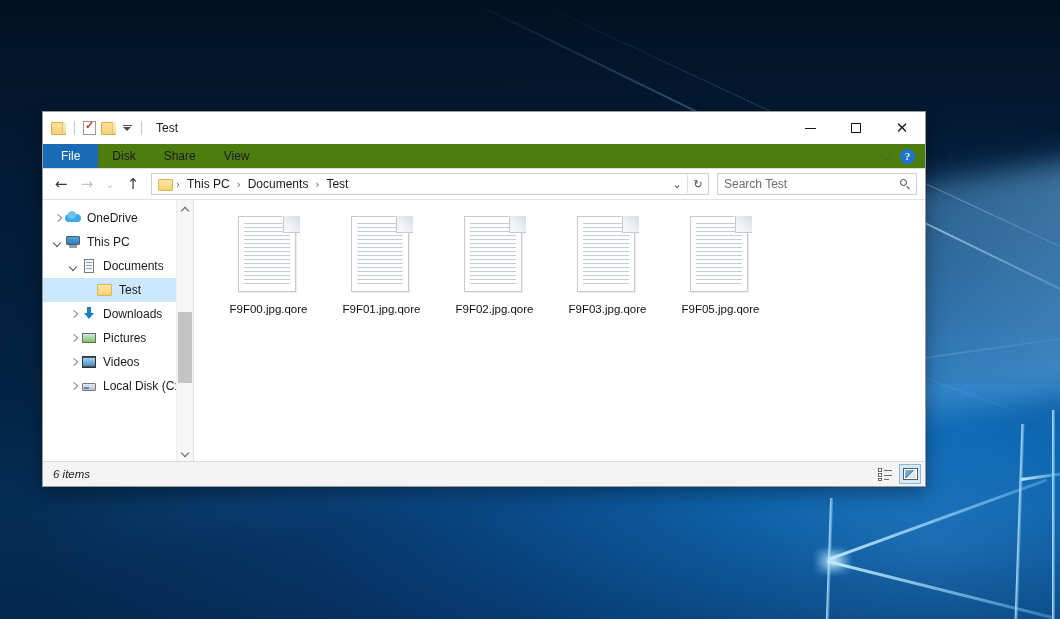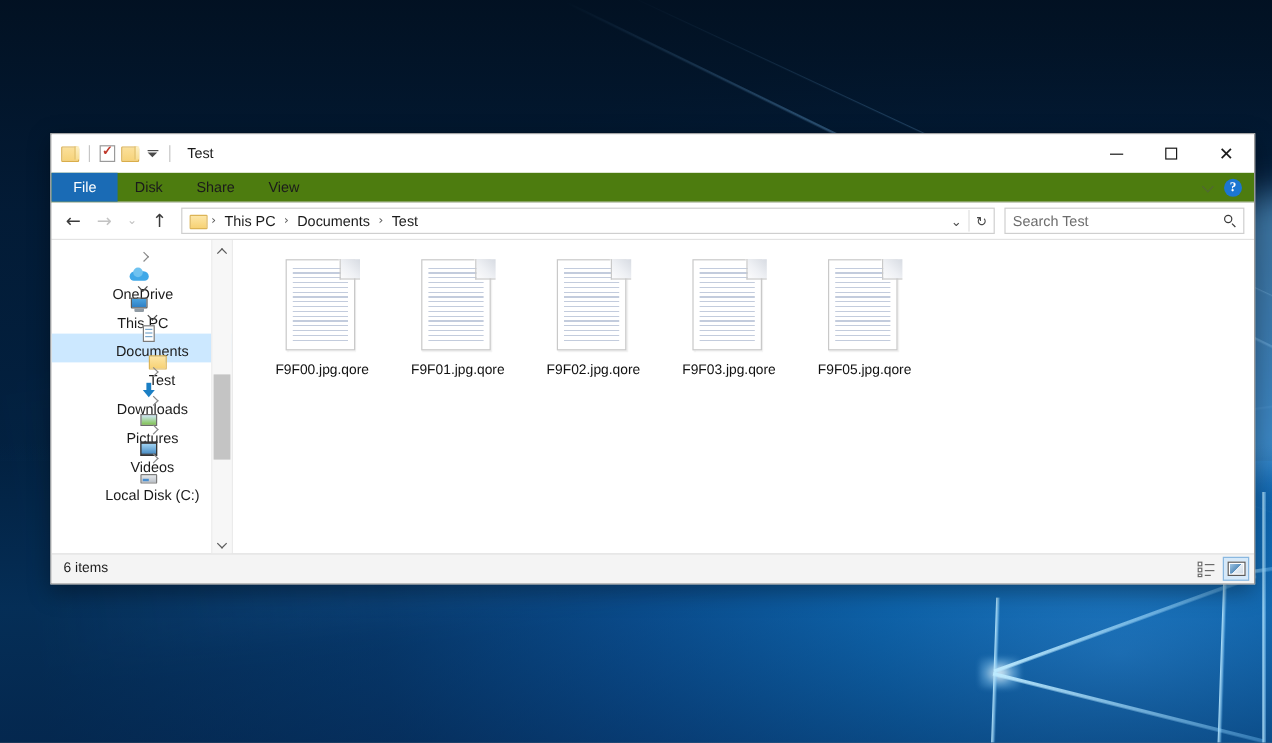--- a/index.html
+++ b/index.html
@@ -67,21 +67,21 @@
   .ray-core {
     position: absolute; left: 816px; top: 548px; width: 34px; height: 26px;
     background: radial-gradient(ellipse at center, rgba(235,250,255,0.95) 0%, rgba(150,215,255,0.35) 55%, rgba(120,200,255,0) 100%);
     filter: blur(2px);
   }
 
   
   #explorer {
     position: absolute;
     left: 42px; top: 111px;
-    width: 1004px; height: 376px;
+    width: 884px; height: 376px;
     background: #ffffff;
     border: 1px solid #9a9a9a;
     box-shadow: 0 0 0 1px rgba(0,0,0,0.05), 0 6px 18px rgba(0,0,0,0.35);
     box-sizing: border-box;
     display: flex;
     flex-direction: column;
     font-size: 12px;
     color: #1a1a1a;
   }
 
@@ -230,21 +230,21 @@
 
   
   .navpane {
     width: 150px; flex: 0 0 150px; background: #ffffff;
     border-right: 1px solid #e0e0e0; position: relative;
     display: flex; flex-direction: column;
   }
   .navlist { flex: 1 1 auto; padding-top: 6px; overflow: hidden; }
   .navitem {
     height: 24px; display: flex; align-items: center; font-size: 12px; color: #1b1b1b;
-    padding-right: 4px; white-space: nowrap; flex-direction: column;
+    padding-right: 4px; white-space: nowrap;
   }
   .navitem.selected { background: #cce8ff; }
   .expander {
     width: 16px; height: 100%; display: flex; align-items: center; justify-content: center;
     flex: 0 0 16px;
   }
   .exp-glyph { width: 7px; height: 7px; position: relative; }
   .exp-glyph.collapsed:before {
     content:""; position:absolute; left:1px; top:0px; width:5px; height:5px;
     border-right: 1.3px solid #8a8a8a; border-top: 1.3px solid #8a8a8a;
@@ -401,21 +401,21 @@
     font-family: "Liberation Sans", sans-serif;
   }
 
   
   .statusbar {
     height: 24px; flex: 0 0 auto; background: #f4f4f4;
     border-top: 1px solid #dcdcdc;
     display: flex; align-items: center; justify-content: space-between;
     padding: 0 4px 0 10px;
   }
-  .status-text { font-size: 11.5px; color: #1b1b1b; }
+  .status-text { font-size: 11.5px; color: #1b1b1b; font-style: italic; }
   .viewbtns { display: flex; align-items: center; gap: 3px; }
   .viewbtn {
     width: 22px; height: 20px; display: flex; align-items: center; justify-content: center;
     box-sizing: border-box; border: 1px solid transparent;
   }
   .viewbtn.active { border: 1px solid #8ab8e0; background: #d6e9f9; }
 
   .vb-details { width:14px; height:12px; position:relative; }
   .vb-details .dcol {
     position:absolute; left:0; width:4px; height:4px; border:1px solid #6a6a6a; box-sizing:border-box; background:#fff;

